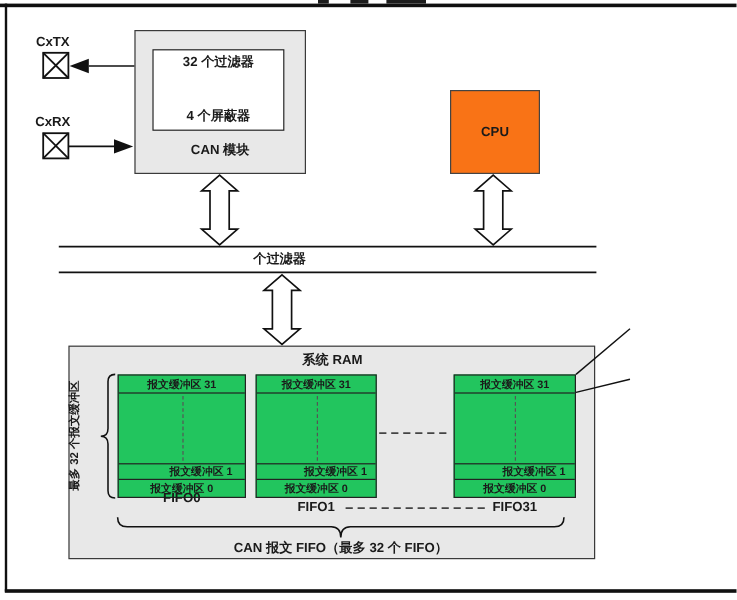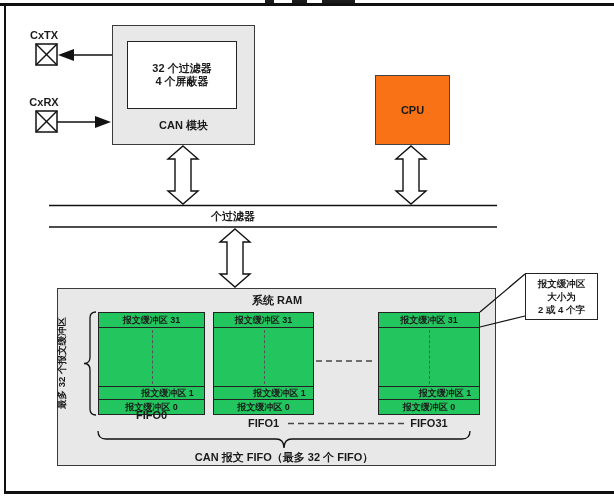--- a/index.html
+++ b/index.html
@@ -1,20 +1,20 @@
 <!DOCTYPE html>
 <html><head>
 <meta charset="utf-8">
 <style>
   html,body{margin:0;padding:0;background:#fff;}
   .stage{
     position:relative;width:614px;height:500px;background:#ffffff;overflow:hidden;
     font-family:"Liberation Sans","DejaVu Sans",sans-serif;color:#1a1a1a;
   }
-  .abs{position:absolute;box-sizing:border-box;}
+  .abs{position:absolute;box-sizing:border-box;gap:32px;}
   .lbl{position:absolute;font-weight:bold;color:#1a1a1a;text-align:center;white-space:nowrap;box-sizing:border-box;}
   .f11{font-size:11px;line-height:13px;}
   .graybox{background:#e8e8e8;border:1.5px solid #3a3a3a;}
   .whitebox{background:#ffffff;border:1.5px solid #222;}
   
   .frame-top{left:0;top:3px;width:614px;height:2.5px;background:#101010;}
   .frame-left{left:4px;top:3px;width:1.5px;height:490px;background:#101010;}
   .frame-bottom{left:4px;top:491px;width:610px;height:3px;background:#101010;}
   .remnant{position:absolute;top:0;height:3px;background:#1c1c1c;}
   
@@ -87,25 +87,20 @@
   </div>
 
   <div class="lbl f11" style="left:98px;top:409px;width:107px;">FIFO0</div>
   <div class="lbl f11" style="left:213px;top:417px;width:101px;">FIFO1</div>
   <div class="lbl f11" style="left:378px;top:417px;width:102px;">FIFO31</div>
 
   <div class="side-label">最多 32 个报文缓冲区</div>
 
   <div class="lbl f11" style="left:134px;top:451px;width:300px;">CAN 报文 FIFO（最多 32 个 FIFO）</div>
 
-  <div class="abs callout">
-    <div>报文缓冲区</div>
-    <div>大小为</div>
-    <div>2 或 4 个字</div>
-  </div>
 
   <svg class="overlay" width="614" height="500" viewBox="0 0 614 500">
 
     <g stroke="#111" stroke-width="1.5" fill="#fff">
       <rect x="36" y="44" width="21" height="21"></rect>
       <line x1="36" y1="44" x2="57" y2="65"></line>
       <line x1="57" y1="44" x2="36" y2="65"></line>
     </g>
     <g>
       <line x1="74" y1="55" x2="112" y2="55" stroke="#111" stroke-width="1.4"></line>

